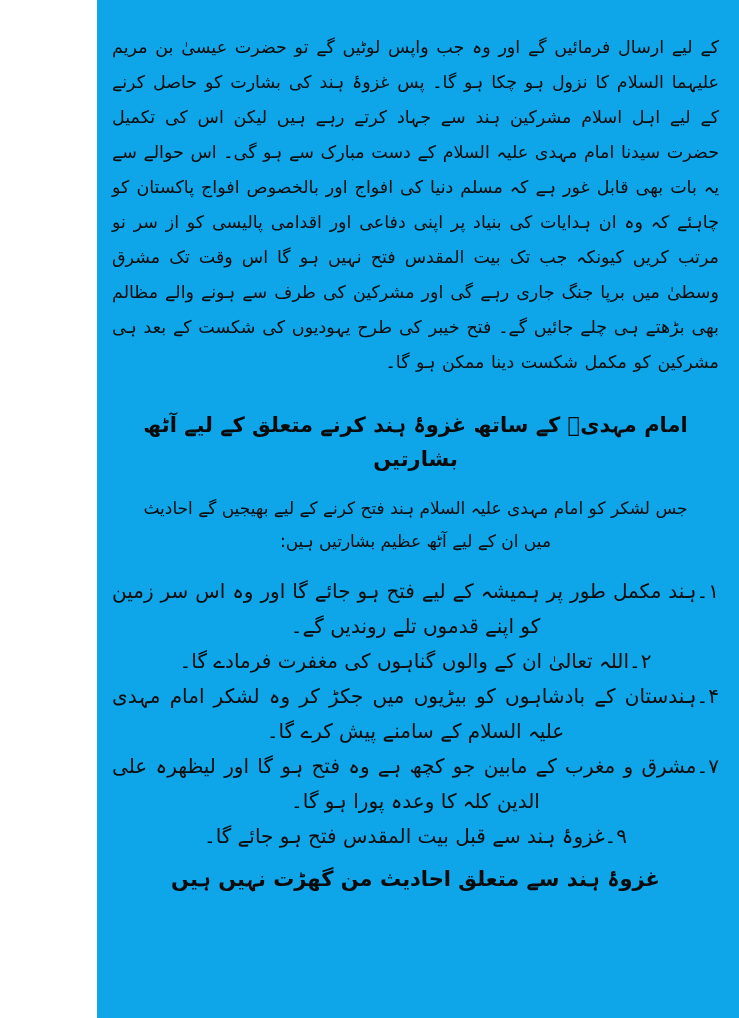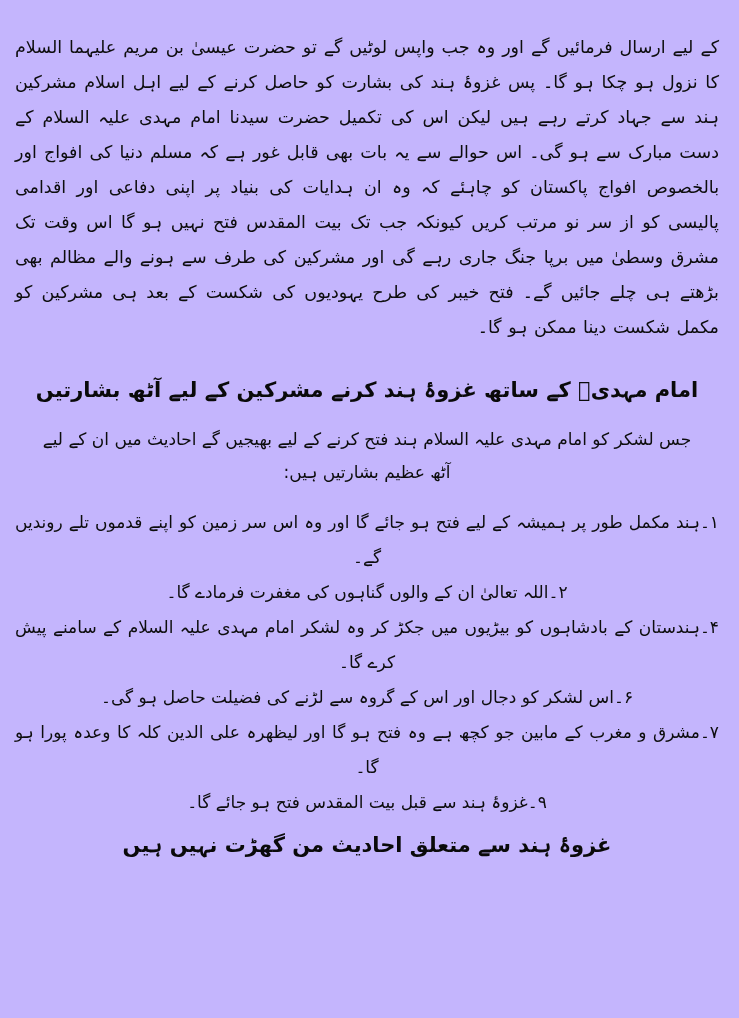--- a/index.html
+++ b/index.html
@@ -10,23 +10,23 @@
   }
   body {
     width: 739px;
     height: 1018px;
     overflow: hidden;
     font-family: "DejaVu Sans", sans-serif;
     color: #101010;
   }
   .page {
     position: relative;
-    width: 739px;
+    width: 642px;
     height: 1018px;
-    background: #c4b5fd;
+    background: #0ea5e9;
     box-sizing: border-box;
     padding: 30px 20px 0 15px;
   }
   .para {
     direction: rtl;
     text-align: justify;
     text-align-last: center;
     unicode-bidi: plaintext;
     font-size: 17.5px;
     line-height: 35px;
@@ -65,50 +65,49 @@
     list-style: none;
     margin: 0;
     padding: 0;
     direction: rtl;
   }
   .list-item {
     direction: rtl;
     unicode-bidi: plaintext;
     text-align: justify;
     text-align-last: center;
-    font-size: 17px;
+    font-size: 20px;
     line-height: 35px;
     margin: 0;
     color: #0d0d0d;
   }
   .list-item .num {
     display: inline;
   }
   .sp-8  { height: 8px; }
   .sp-12 { height: 12px; }
   .sp-18 { height: 18px; }
 </style>
 </head>
 <body>
 
 <div class="page">
 
   <p class="para first">کے لیے ارسال فرمائیں گے اور وہ جب واپس لوٹیں گے تو حضرت عیسیٰ بن مریم علیہما السلام کا نزول ہو چکا ہو گا۔ پس غزوۂ ہند کی بشارت کو حاصل کرنے کے لیے اہل اسلام مشرکین ہند سے جہاد کرتے رہے ہیں لیکن اس کی تکمیل حضرت سیدنا امام مہدی علیہ السلام کے دست مبارک سے ہو گی۔ اس حوالے سے یہ بات بھی قابل غور ہے کہ مسلم دنیا کی افواج اور بالخصوص افواج پاکستان کو چاہئے کہ وہ ان ہدایات کی بنیاد پر اپنی دفاعی اور اقدامی پالیسی کو از سر نو مرتب کریں کیونکہ جب تک بیت المقدس فتح نہیں ہو گا اس وقت تک مشرق وسطیٰ میں برپا جنگ جاری رہے گی اور مشرکین کی طرف سے ہونے والے مظالم بھی بڑھتے ہی چلے جائیں گے۔ فتح خیبر کی طرح یہودیوں کی شکست کے بعد ہی مشرکین کو مکمل شکست دینا ممکن ہو گا۔</p>
 
   <div class="sp-18"></div>
 
-  <h2 class="heading h-main">امام مہدیؑ کے ساتھ غزوۂ ہند کرنے مشرکین کے لیے آٹھ بشارتیں</h2>
+  <h2 class="heading h-main">امام مہدیؑ کے ساتھ غزوۂ ہند کرنے متعلق کے لیے آٹھ بشارتیں</h2>
 
   <p class="intro-line">جس لشکر کو امام مہدی علیہ السلام ہند فتح کرنے کے لیے بھیجیں گے احادیث میں ان کے لیے آٹھ عظیم بشارتیں ہیں:</p>
 
   <ol class="list">
     <li class="list-item"><span class="num">۱۔</span><span>ہند مکمل طور پر ہمیشہ کے لیے فتح ہو جائے گا اور وہ اس سر زمین کو اپنے قدموں تلے روندیں گے۔</span></li>
     <li class="list-item"><span class="num">۲۔</span><span>اللہ تعالیٰ ان کے والوں گناہوں کی مغفرت فرمادے گا۔</span></li>
     <li class="list-item"><span class="num">۴۔</span><span>ہندستان کے بادشاہوں کو بیڑیوں میں جکڑ کر وہ لشکر امام مہدی علیہ السلام کے سامنے پیش کرے گا۔</span></li>
-    <li class="list-item"><span class="num">۶۔</span><span>اس لشکر کو دجال اور اس کے گروہ سے لڑنے کی فضیلت حاصل ہو گی۔</span></li>
     <li class="list-item"><span class="num">۷۔</span><span>مشرق و مغرب کے مابین جو کچھ ہے وہ فتح ہو گا اور لیظھرہ علی الدین کلہ کا وعدہ پورا ہو گا۔</span></li>
     <li class="list-item"><span class="num">۹۔</span><span>غزوۂ ہند سے قبل بیت المقدس فتح ہو جائے گا۔</span></li>
   </ol>
 
   <div class="sp-8"></div>
 
   <h2 class="heading">غزوۂ ہند سے متعلق احادیث من گھڑت نہیں ہیں</h2>
 
   <div class="sp-12"></div>
 

